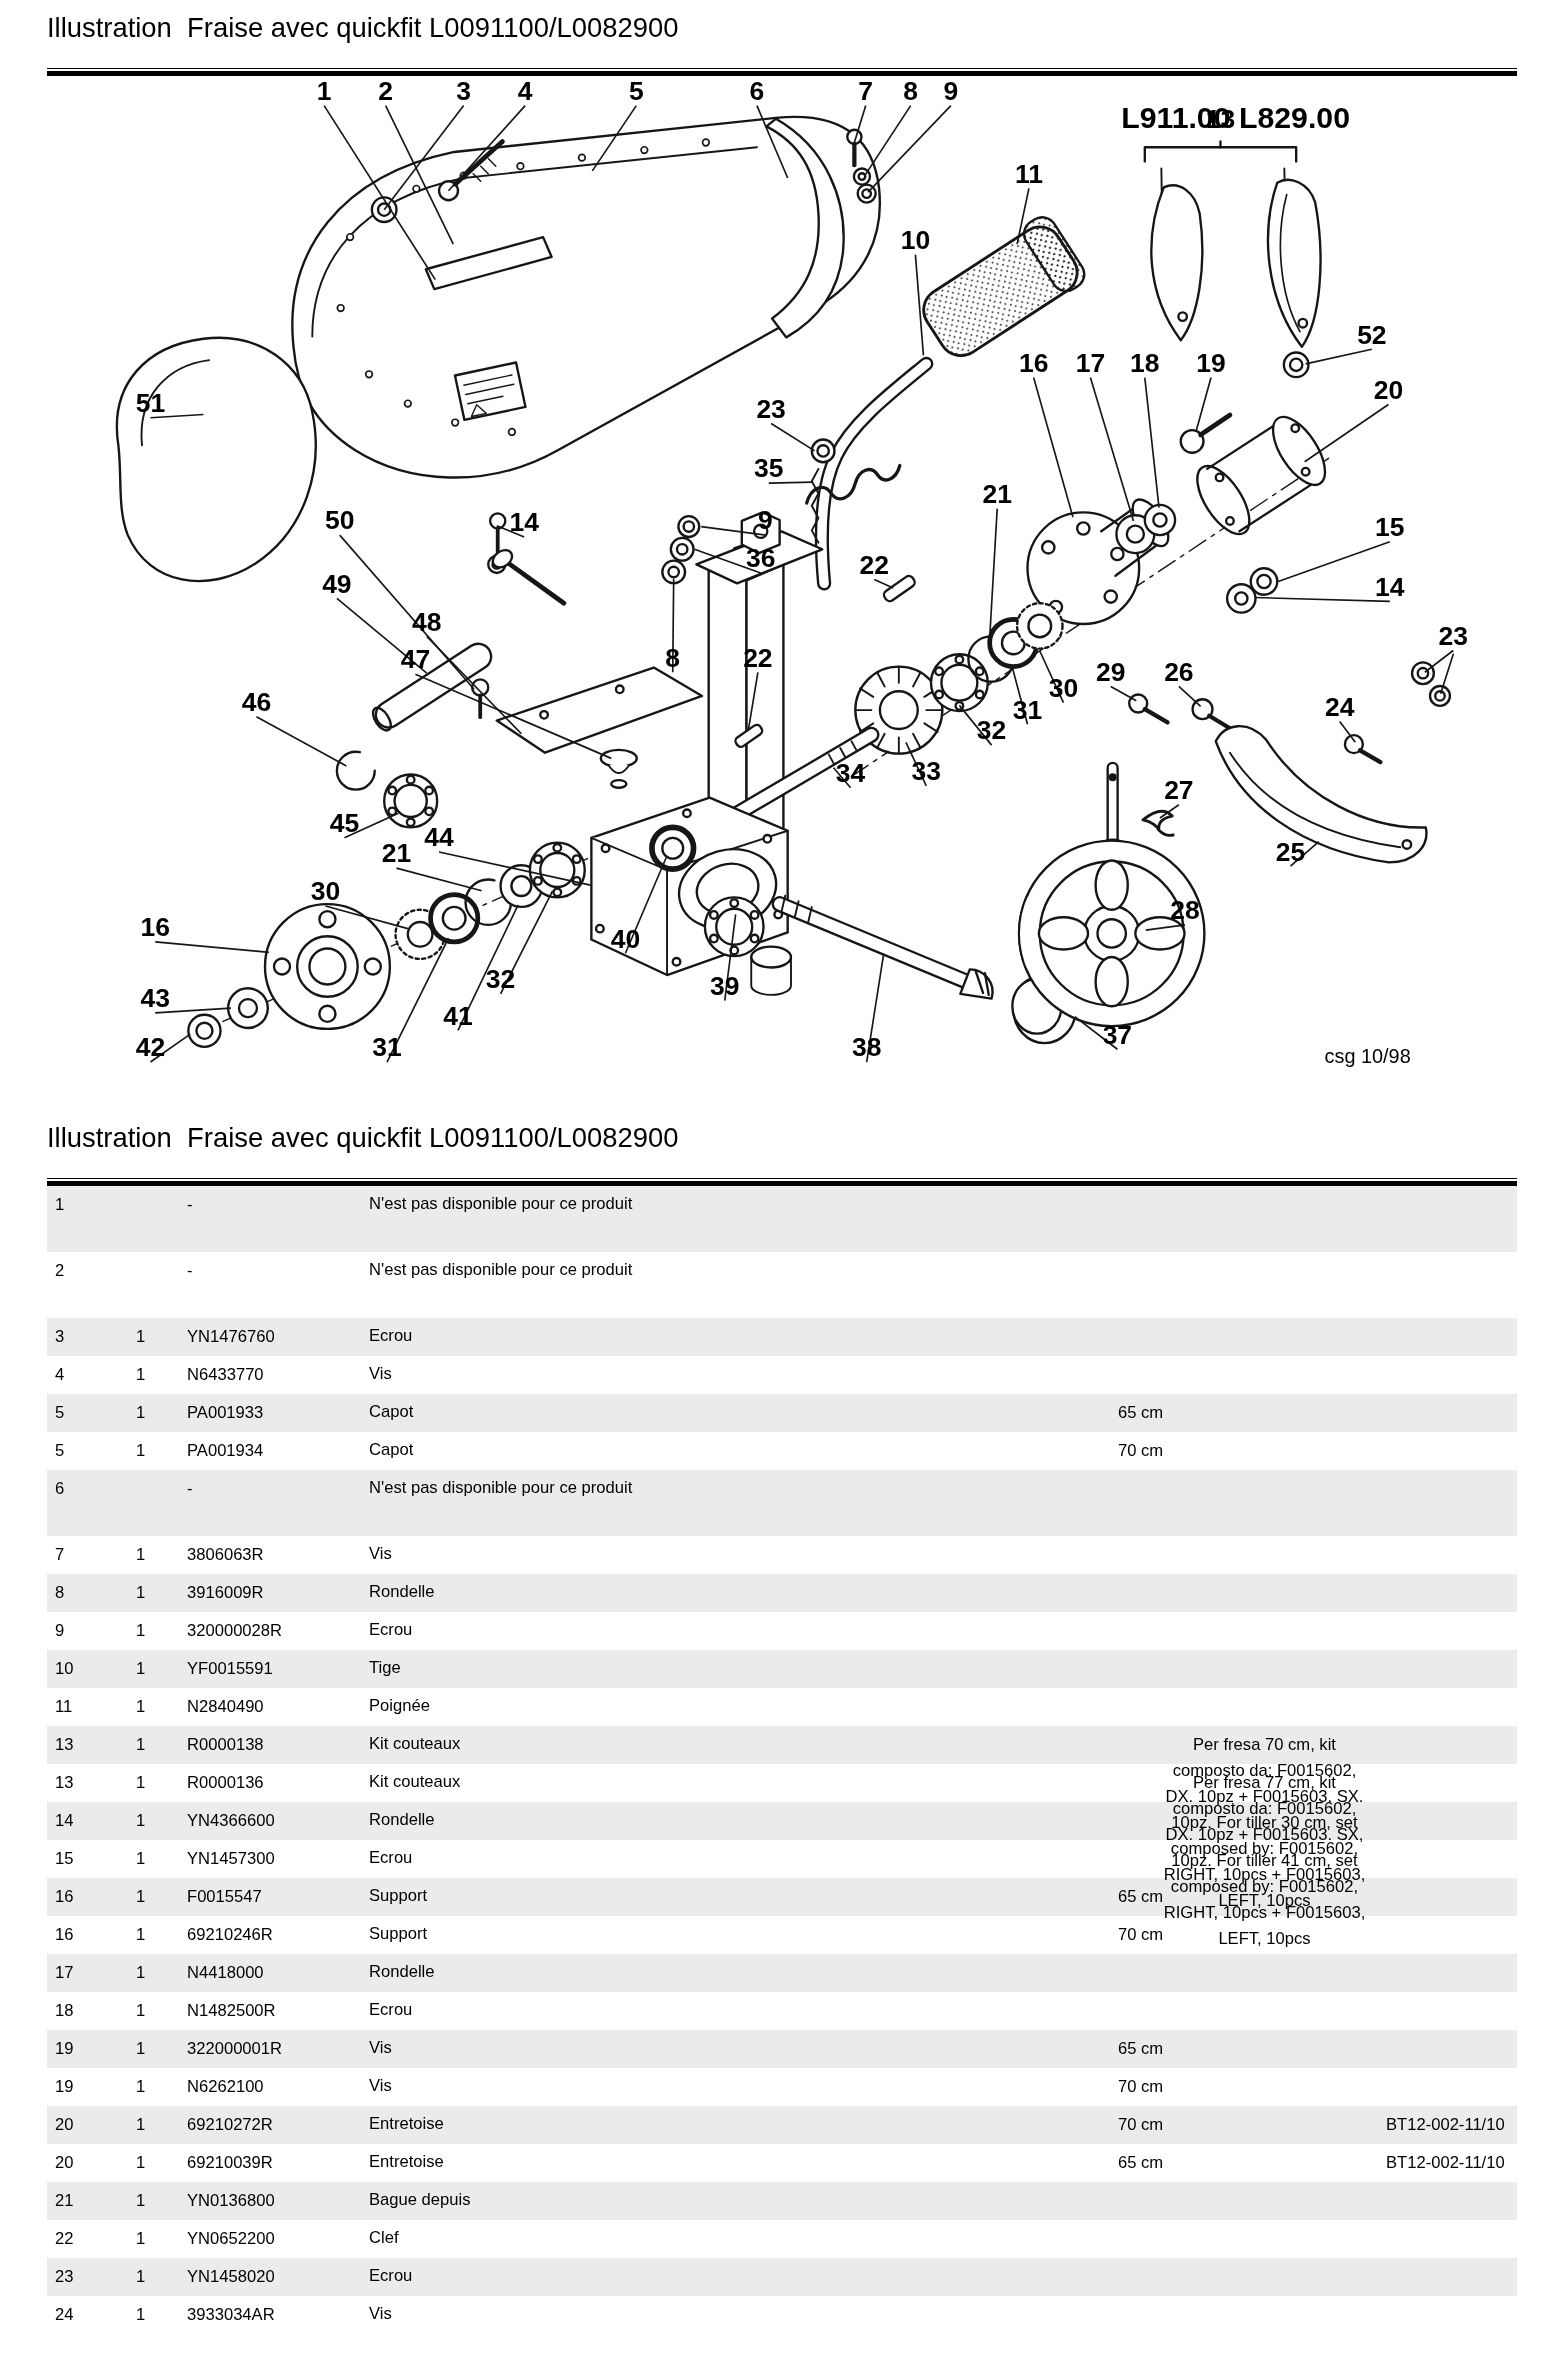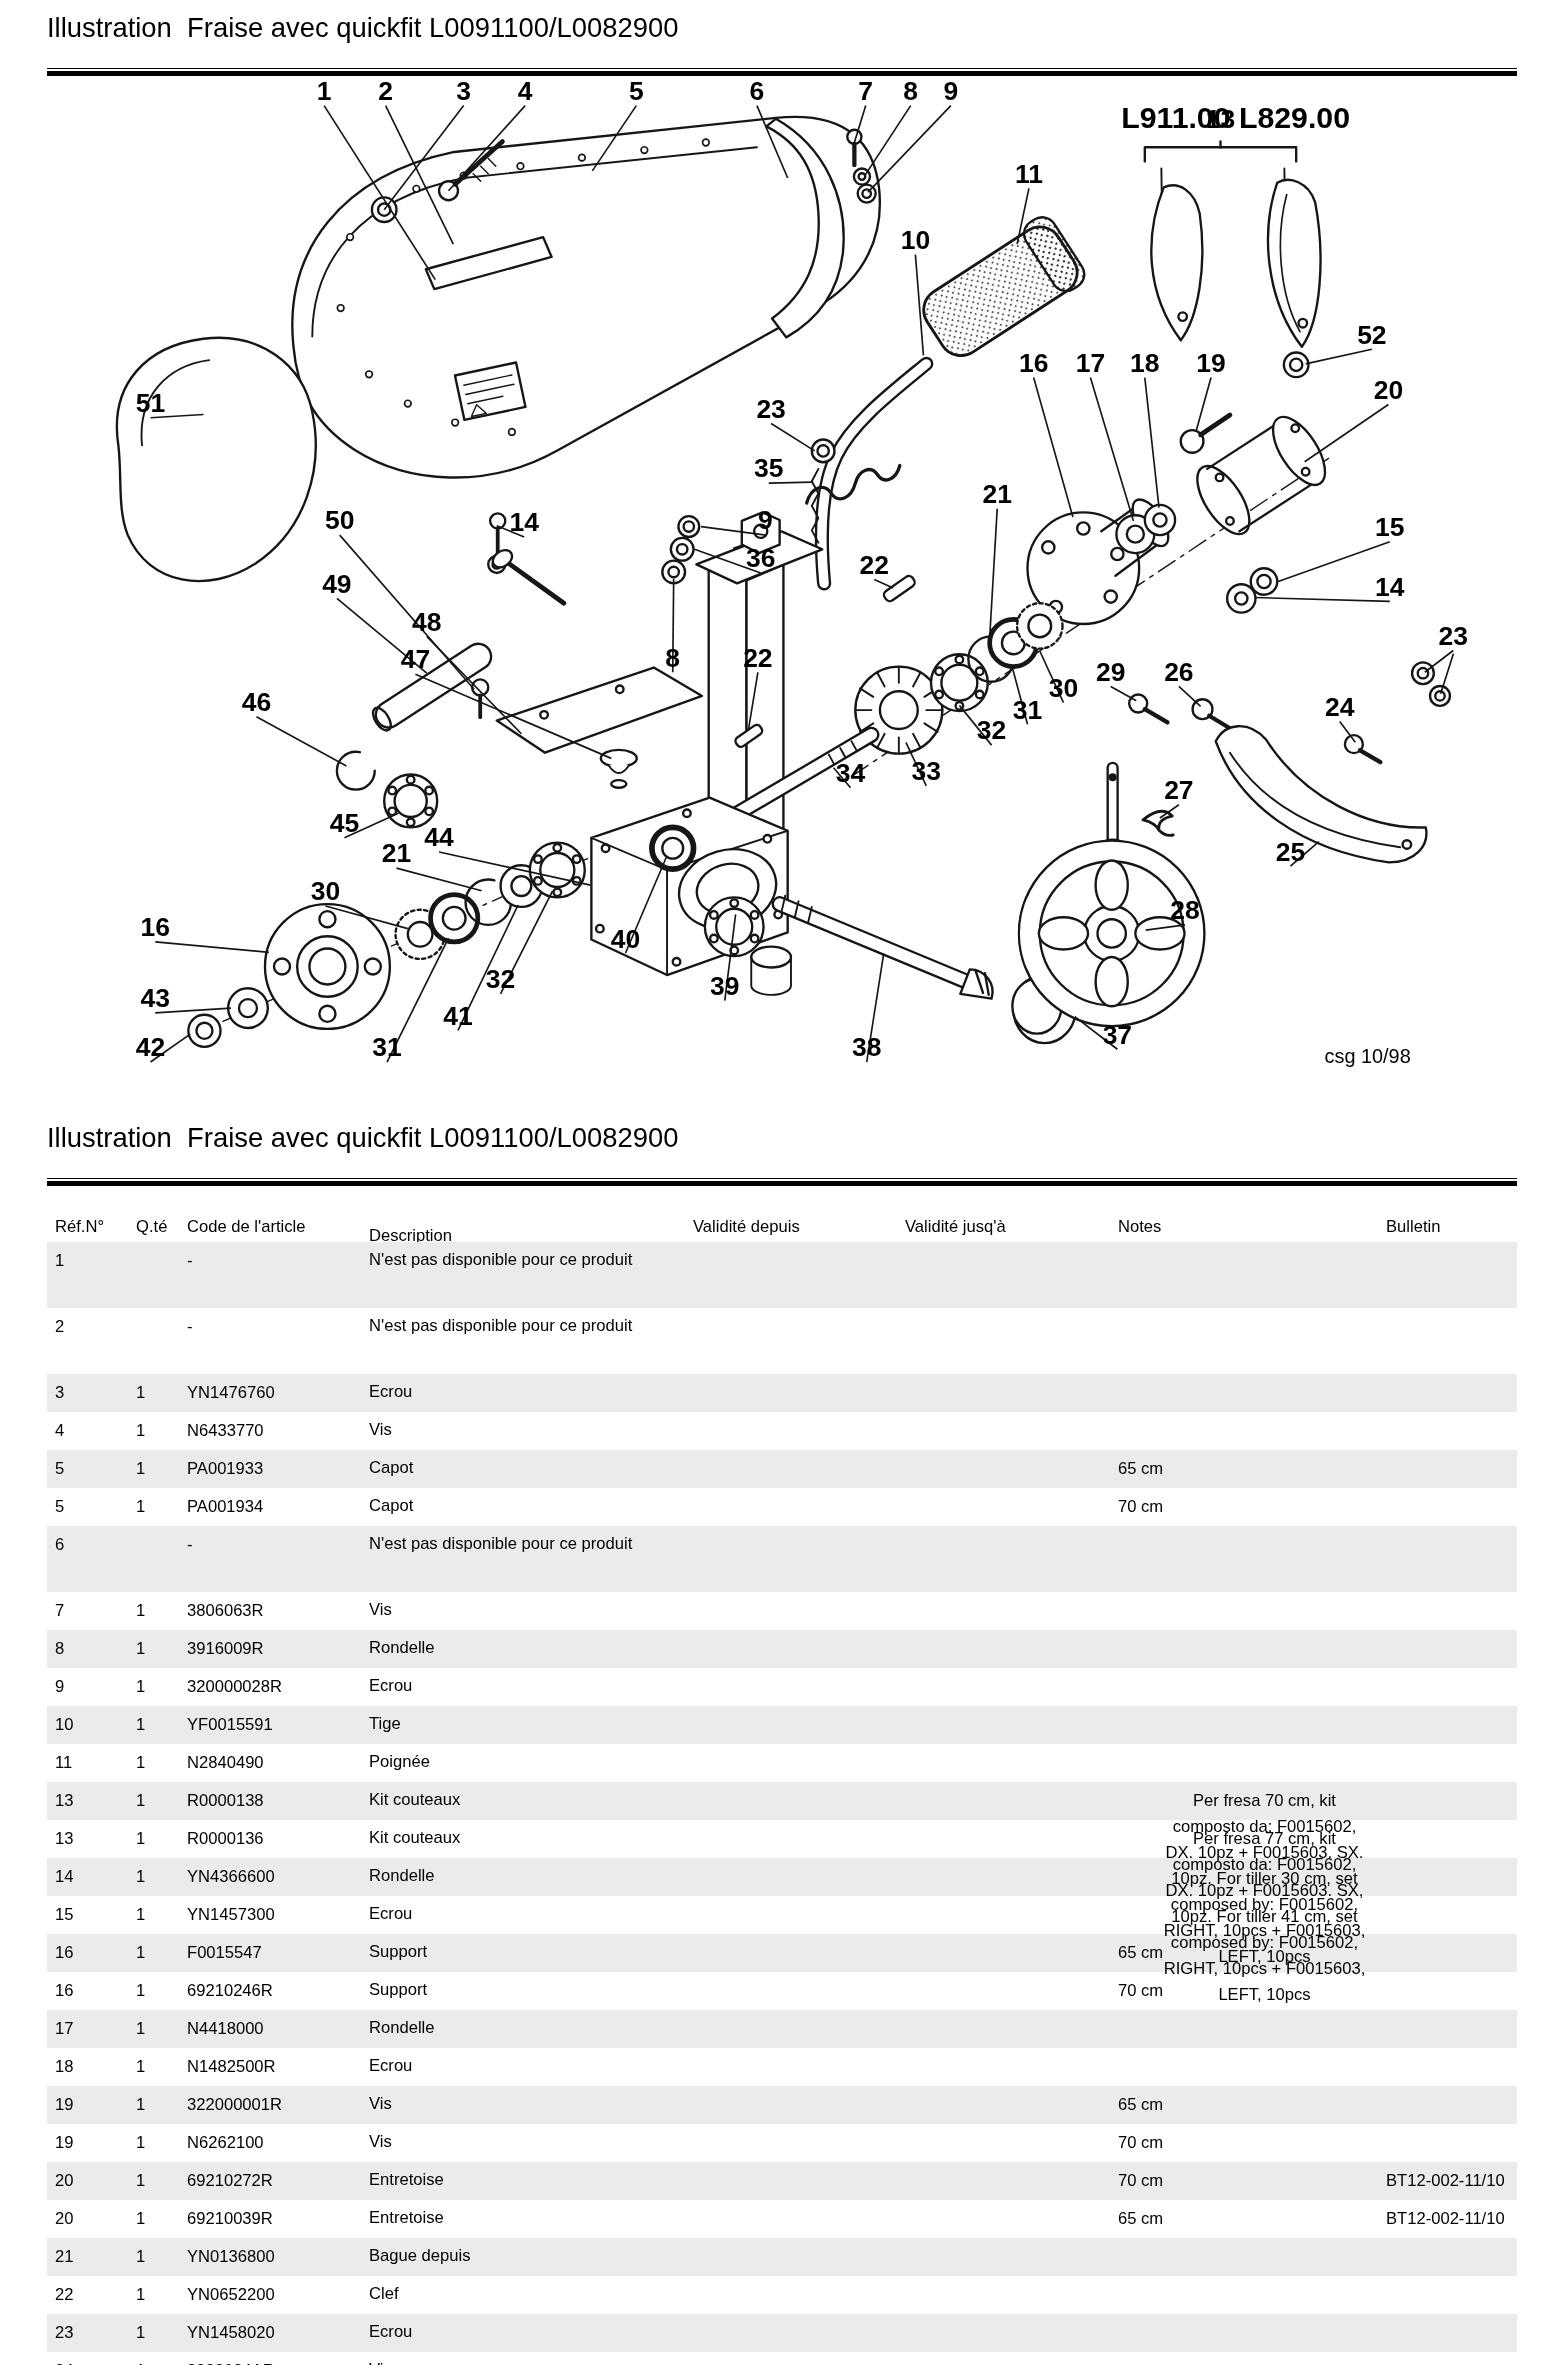--- a/index.html
+++ b/index.html
@@ -550,30 +550,20 @@
           <line x1="2262" y1="2047" x2="2172" y2="1978" stroke="#161616" stroke-width="3.5"></line>
           <text x="2262" y="2035" text-anchor="middle" class="dg-num">37</text>
           <line x1="1732" y1="2074" x2="1768" y2="1845" stroke="#161616" stroke-width="3.5"></line>
           <text x="1732" y="2062" text-anchor="middle" class="dg-num">38</text>
         </g>
     </svg>
 
     <div class="sec-title">Illustration  Fraise avec quickfit L0091100/L0082900</div>
     <div class="hrule"></div>
 
-    <div class="thead">
-      <span class="c-ref">Réf.N°</span>
-      <span class="c-qty">Q.té</span>
-      <span class="c-code">Code de l'article</span>
-      <span class="c-desc">Description</span>
-      <span class="c-vfrom">Validité depuis</span>
-      <span class="c-vto">Validité jusq'à</span>
-      <span class="c-notes">Notes</span>
-      <span class="c-bull">Bulletin</span>
-    </div>
     <div id="t1body">
         <div class="trow shade h2">
           <span class="cell c-ref">1</span>
           <span class="cell c-code">-</span>
           <span class="cell c-desc">N'est pas disponible pour ce produit</span>
         </div>
         <div class="trow h2">
           <span class="cell c-ref">2</span>
           <span class="cell c-code">-</span>
           <span class="cell c-desc">N'est pas disponible pour ce produit</span>

